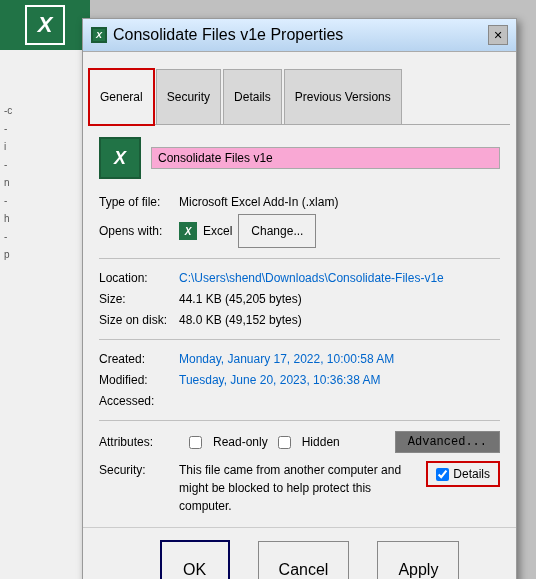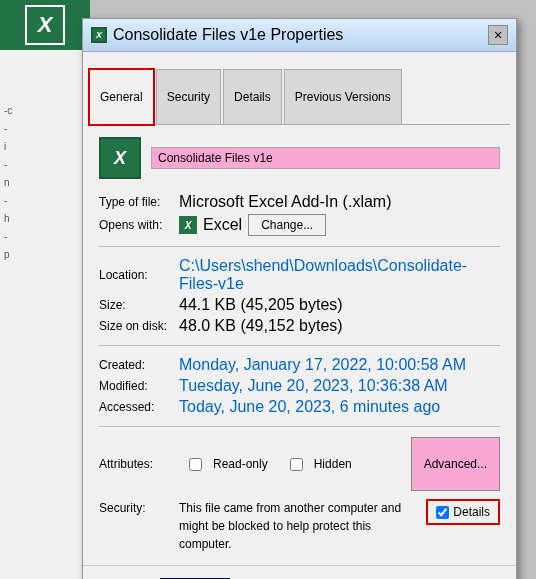--- a/index.html
+++ b/index.html
@@ -227,21 +227,21 @@
 
     .info-label {
       width: 80px;
       color: #000;
       font-size: 12px;
       flex-shrink: 0;
     }
 
     .info-value {
       color: #0066cc;
-      font-size: 16px;
+      font-size: 12px;
     }
 
     .info-value.black {
       color: #000;
     }
 
     .opens-with-row {
       display: flex;
       align-items: center;
       gap: 6px;
@@ -258,21 +258,21 @@
 
     .opens-with-icon span {
       color: white;
       font-weight: bold;
       font-style: italic;
       font-size: 10px;
     }
 
     .change-btn {
       margin-left: auto;
-      padding: 3px 12px;
+      padding: 9px 12px;
       font-size: 12px;
       background: #f0f0f0;
       border: 1px solid #888;
       cursor: pointer;
     }
 
     .section-divider {
       border: none;
       border-top: 1px solid #c0c0c0;
       margin: 10px 0;
@@ -293,25 +293,26 @@
       font-size: 12px;
     }
 
     .checkbox-label input[type="checkbox"] {
       width: 13px;
       height: 13px;
     }
 
     .advanced-btn {
       margin-left: auto;
-      padding: 19px 12px;
-      font-size: 12px;
-      background: #f9a8d4;
+      padding: 3px 12px;
+      font-size: 12px;
+      background: #737373;
       border: 1px solid #888;
       cursor: pointer;
+      font-family: Liberation Mono, monospace;
     }
 
     
     .security-row {
       display: flex;
       align-items: flex-start;
       margin-top: 8px;
     }
 
     .security-label {
@@ -475,32 +476,31 @@
       <span class="info-value">Monday, January 17, 2022, 10:00:58 AM</span>
     </div>
 
     <div class="info-row">
       <span class="info-label">Modified:</span>
       <span class="info-value">Tuesday, June 20, 2023, 10:36:38 AM</span>
     </div>
 
     <div class="info-row">
       <span class="info-label">Accessed:</span>
-      <span class="info-value">Today, June 20, 2023, 6 minutes ago</span>
     </div>
 
     <hr class="section-divider">
 
     <div class="info-row attrs-row">
       <span class="info-label">Attributes:</span>
       <label class="checkbox-label">
         <input type="checkbox" style="">
         <span>Read-only</span>
       </label>
-      <label class="checkbox-label" style="margin-left:12px;">
+      <label class="checkbox-label" style="margin-left:0;">
         <input type="checkbox" style="">
         <span>Hidden</span>
       </label>
       <button class="advanced-btn">Advanced...</button>
     </div>
 
     <div class="security-row">
       <span class="security-label">Security:</span>
       <div class="security-content">
         <span class="security-text">This file came from another computer and might be blocked to help protect this computer.</span>

